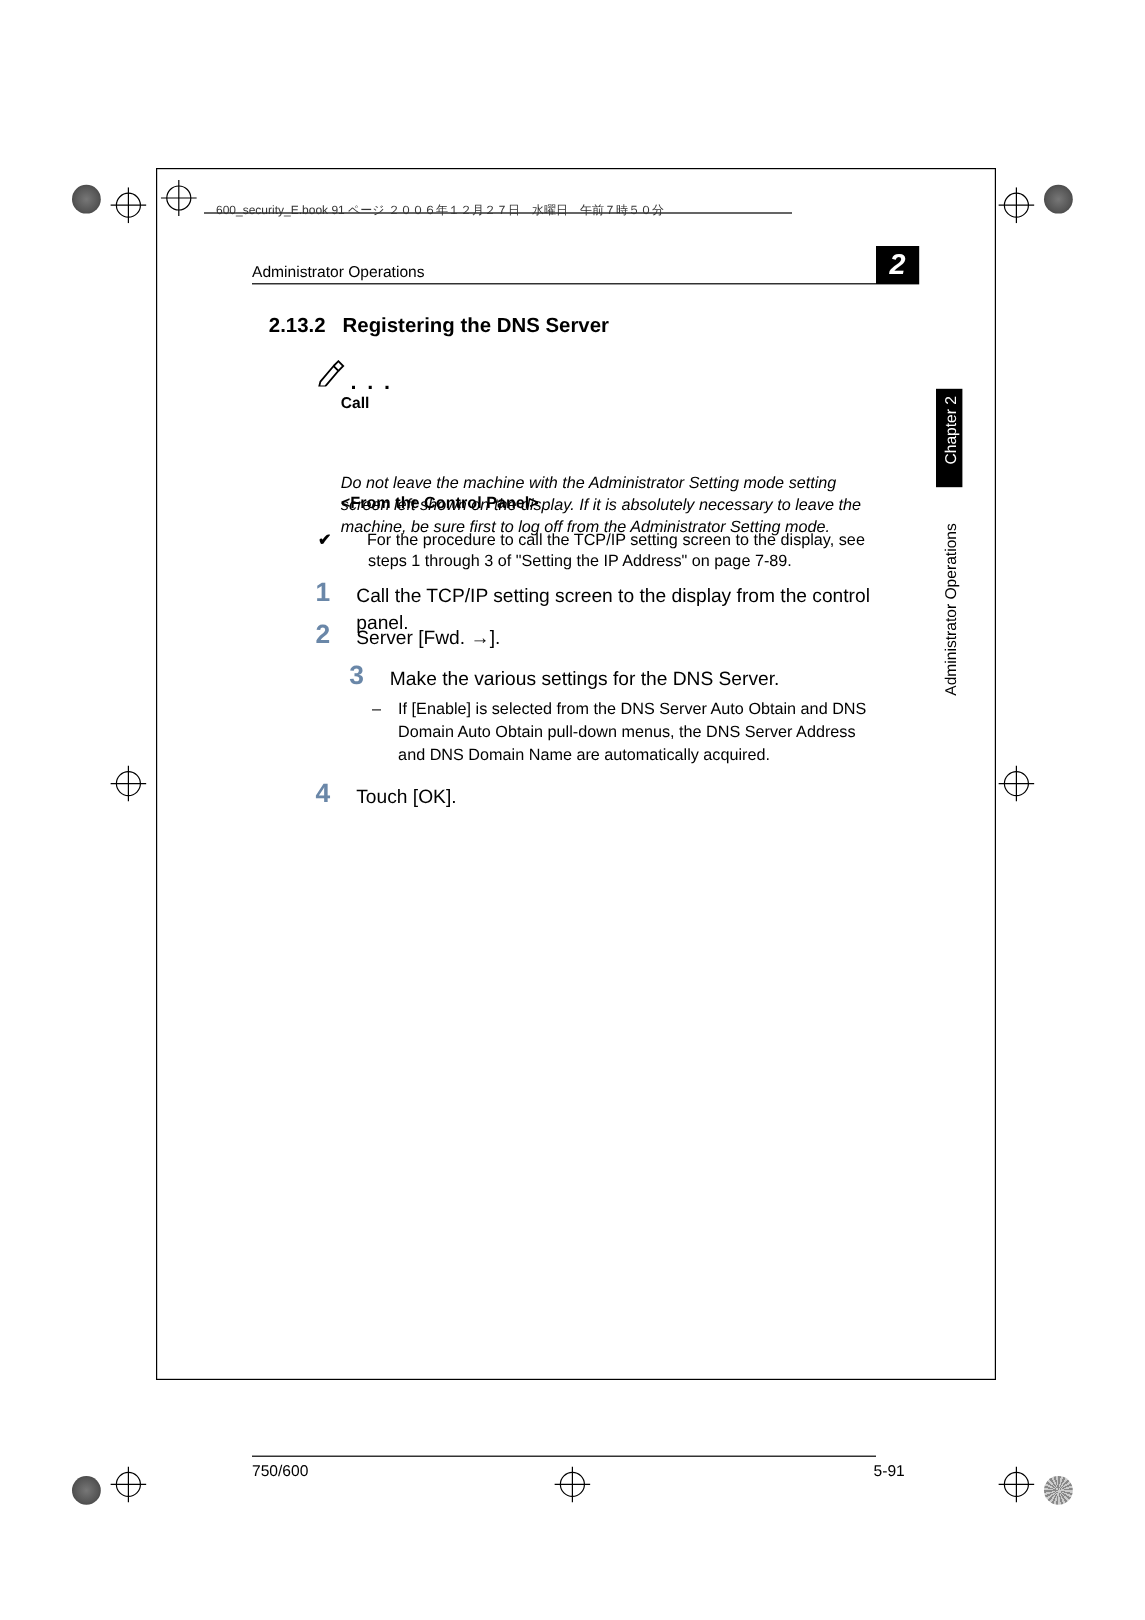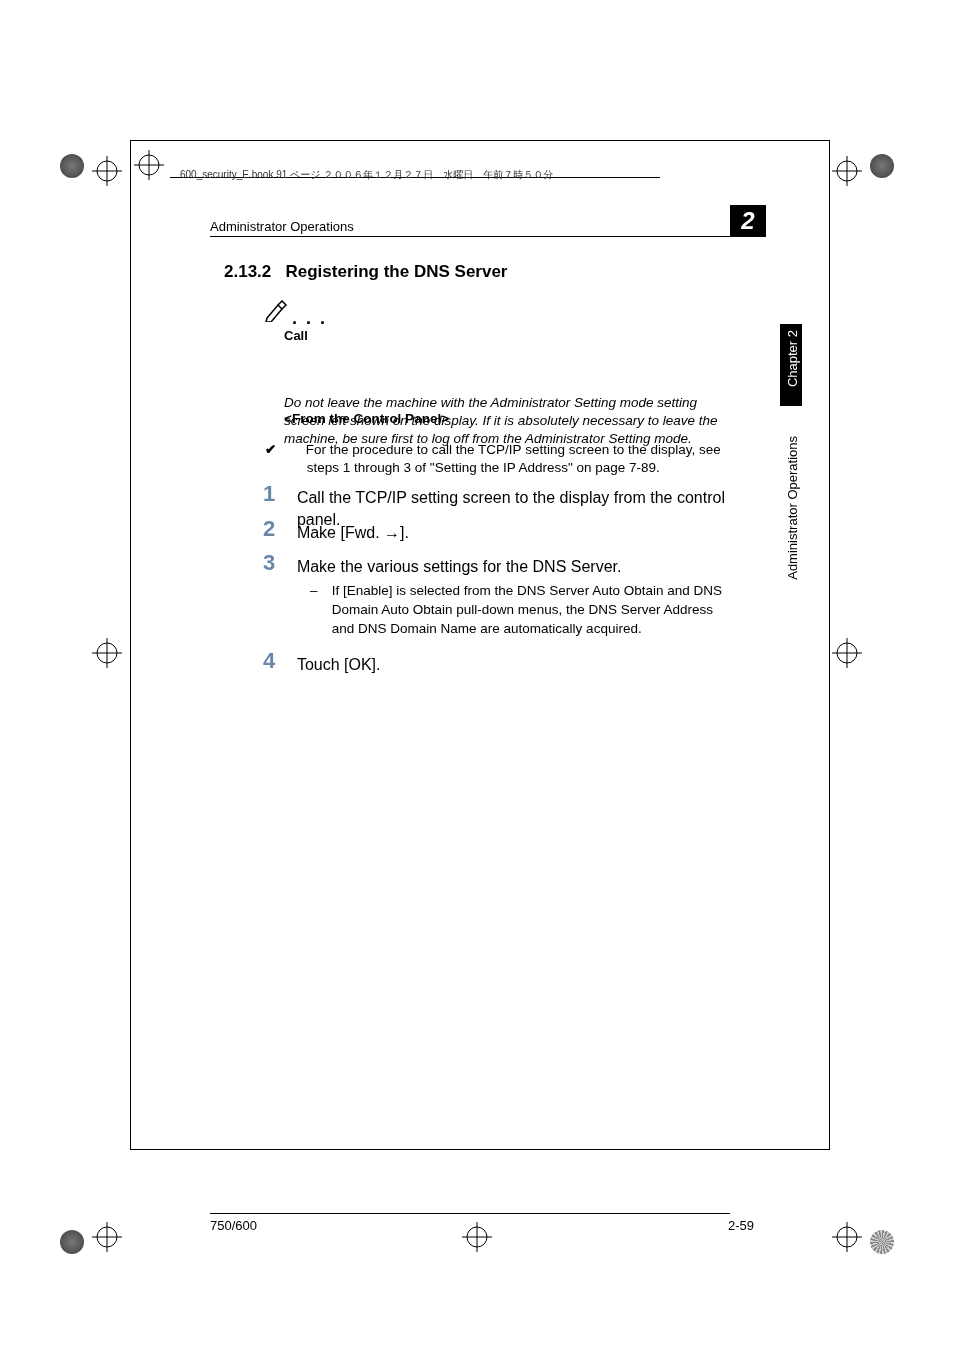--- a/index.html
+++ b/index.html
@@ -144,21 +144,21 @@
     .step-text {
       display: inline-block;
       width: 430px;
       font-size: 16px;
       line-height: 1.4;
       vertical-align: top;
       padding-top: 4px;
     }
     .step1 { top: 483px; }
     .step2 { top: 518px; }
-    .step3 { top: 552px; }
+    .step3 { top: 552px; margin-left: 28px; }
     .sub-bullet {
       position: absolute;
       top: 582px;
       left: 310px;
       width: 420px;
       font-size: 13.5px;
       line-height: 1.4;
     }
     .sub-bullet .dash {
       display: inline-block;
@@ -275,40 +275,40 @@
   <span class="check">✔</span>
   <span class="check-text">For the procedure to call the TCP/IP setting screen to the display, see steps 1 through 3 of "Setting the IP Address" on page 7-89.</span>
 </div>
 
 <div class="step step1">
   <span class="step-num">1</span>
   <span class="step-text">Call the TCP/IP setting screen to the display from the control panel.</span>
 </div>
 <div class="step step2">
   <span class="step-num">2</span>
-  <span class="step-text">Make [Fwd. →].</span>
+  <span class="step-text">Server [Fwd. →].</span>
 </div>
 <div class="step step3">
   <span class="step-num">3</span>
   <span class="step-text">Make the various settings for the DNS Server.</span>
 </div>
 
 <div class="sub-bullet">
   <span class="dash">–</span>
   <span class="btxt">If [Enable] is selected from the DNS Server Auto Obtain and DNS Domain Auto Obtain pull-down menus, the DNS Server Address and DNS Domain Name are automatically acquired.</span>
 </div>
 
 <div class="step step4">
   <span class="step-num">4</span>
   <span class="step-text">Touch [OK].</span>
 </div>
 
 <div class="footer-rule"></div>
 <div class="footer-left">750/600</div>
-<div class="footer-right">2-59</div>
+<div class="footer-right">5-91</div>
 
 <div class="side-tab side-chapter">
   <span class="side-text">Chapter 2</span>
 </div>
 <div class="side-tab side-admin">
   <span class="side-text">Administrator Operations</span>
 </div>
 
 <div class="regmark reg-tl"><svg viewBox="0 0 30 30">
       <circle cx="15" cy="15" r="10" fill="none" stroke="#000" stroke-width="1"></circle>

